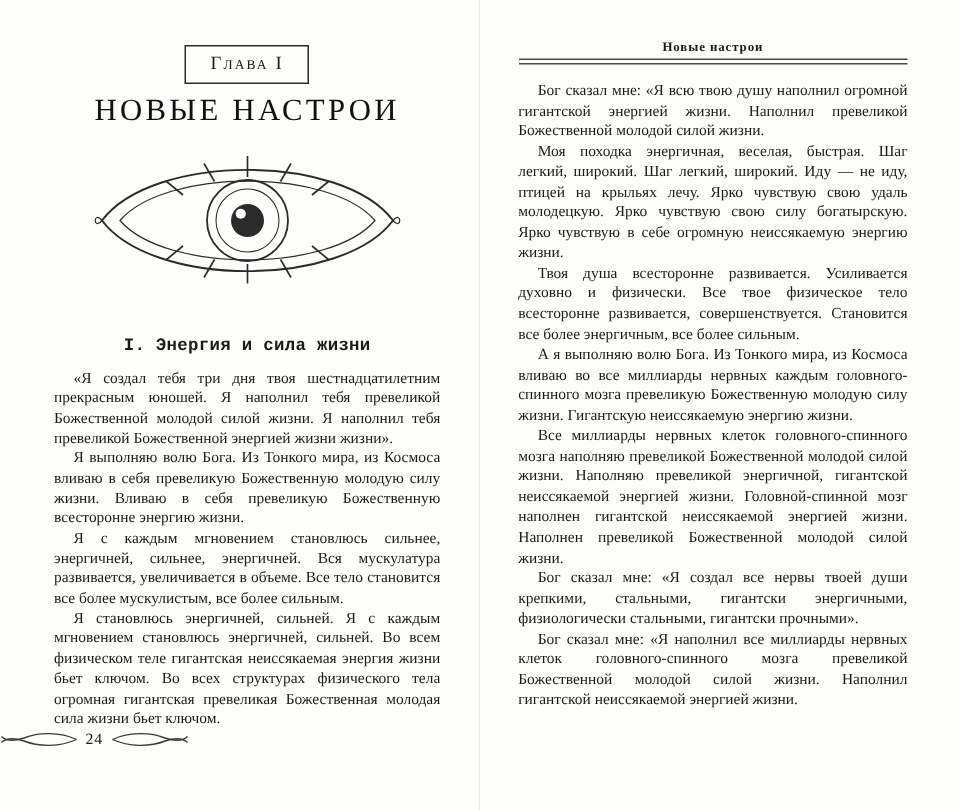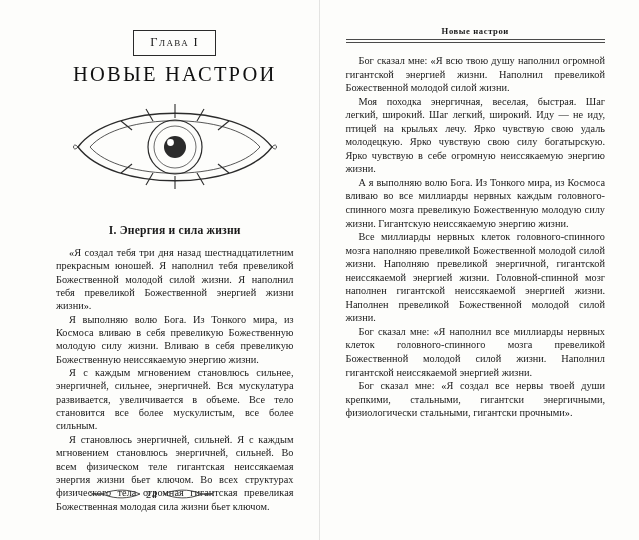--- a/index.html
+++ b/index.html
@@ -21,21 +21,21 @@
     background: #fdfdfb;
     display: flex;
   }
   .page {
     position: relative;
     box-sizing: border-box;
     width: 319.5px;
     height: 516px;
   }
   .page-left {
-    padding: 26px 26px 0 56px;
+    padding: 26px 26px 0 36px;
   }
   .page-right {
     padding: 26px 34px 0 26px;
   }
 
   
   .chapter-head {
     margin-top: 4px;
     text-align: center;
   }
@@ -65,20 +65,21 @@
   }
   .emblem svg { display: block; }
 
   
   .section-title {
     text-align: center;
     font-size: 11.6px;
     font-weight: bold;
     margin: 18px 0 9px 0;
     letter-spacing: 0.2px;
+    font-family: Liberation Mono, monospace;
   }
 
   
   .body-text p {
     margin: 0;
     text-align: justify;
     text-indent: 13px;
     font-size: 10.3px;
     line-height: 13.35px;
     hyphens: auto;
@@ -103,21 +104,20 @@
     border-bottom: 1px solid #4a4a4a;
     margin: 0 0 11px 0;
   }
 
   
   .folio {
     position: absolute;
     bottom: 14px;
     left: 0;
     right: 16px;
-    text-align: center;
     font-size: 10px;
   }
   .folio-inner {
     display: inline-flex;
     align-items: center;
     justify-content: center;
     gap: 5px;
   }
   .folio-num {
     font-size: 10.5px;
@@ -172,22 +172,22 @@
           <path d="M202,59 C208,52 208,66 202,59" stroke-width="0.8"></path>
         </g>
         <circle cx="105" cy="59" r="11" fill="#2b2b2b"></circle>
         <circle cx="100.5" cy="54.5" r="3.4" fill="#ffffff"></circle>
       </svg>
     </div>
 
     <div class="section-title">I. Энергия и сила жизни</div>
 
     <div class="body-text">
-      <p>«Я создал тебя три дня назад шестнадцатилетним прекрасным юношей. Я наполнил тебя превеликой Божественной молодой силой жизни. Я наполнил тебя превеликой Божественной энергией жизни жизни».</p>
-      <p>Я выполняю волю Бога. Из Тонкого мира, из Космоса вливаю в себя превеликую Божественную молодую силу жизни. Вливаю в себя превеликую Божественную неиссякаемую энергию жизни.</p>
+      <p>«Я создал тебя три дня твоя шестнадцатилетним прекрасным юношей. Я наполнил тебя превеликой Божественной молодой силой жизни. Я наполнил тебя превеликой Божественной энергией жизни жизни».</p>
+      <p>Я выполняю волю Бога. Из Тонкого мира, из Космоса вливаю в себя превеликую Божественную молодую силу жизни. Вливаю в себя превеликую Божественную всесторонне энергию жизни.</p>
       <p>Я с каждым мгновением становлюсь сильнее, энергичней, сильнее, энергичней. Вся мускулатура развивается, увеличивается в объеме. Все тело становится все более мускулистым, все более сильным.</p>
       <p>Я становлюсь энергичней, сильней. Я с каждым мгновением становлюсь энергичней, сильней. Во всем физическом теле гигантская неиссякаемая энергия жизни бьет ключом. Во всех структурах физического тела огромная гигантская превеликая Божественная молодая сила жизни бьет ключом.</p>
     </div>
 
     <div class="folio">
       <span class="folio-inner">
         <svg class="swirl" width="52" height="12" viewBox="0 0 52 12" xmlns="http://www.w3.org/2000/svg">
           <g fill="none" stroke="#3a3a3a" stroke-width="0.9">
             <path d="M51,6 C40,1 26,1 16,5 C10,7 4,7 1,4"></path>
             <path d="M51,6 C40,11 26,11 16,7 C10,5 4,5 1,8"></path>
@@ -207,21 +207,22 @@
   <div class="spread-gutter"></div>
 
   <div class="page page-right">
 
     <div class="running-head">Новые настрои</div>
     <div class="rule-double"></div>
 
     <div class="body-text">
       <p>Бог сказал мне: «Я всю твою душу наполнил огромной гигантской энергией жизни. Наполнил превеликой Божественной молодой силой жизни.</p>
       <p>Моя походка энергичная, веселая, быстрая. Шаг легкий, широкий. Шаг легкий, широкий. Иду — не иду, птицей на крыльях лечу. Ярко чувствую свою удаль молодецкую. Ярко чувствую свою силу богатырскую. Ярко чувствую в себе огромную неиссякаемую энергию жизни.</p>
+      <p>Твоя душа всесторонне развивается. Усиливается духовно и физически. Все твое физическое тело всесторонне развивается, совершенствуется. Становится все более энергичным, все более сильным.</p>
       <p>А я выполняю волю Бога. Из Тонкого мира, из Космоса вливаю во все миллиарды нервных каждым головного-спинного мозга превеликую Божественную молодую силу жизни. Гигантскую неиссякаемую энергию жизни.</p>
       <p>Все миллиарды нервных клеток головного-спинного мозга наполняю превеликой Божественной молодой силой жизни. Наполняю превеликой энергичной, гигантской неиссякаемой энергией жизни. Головной-спинной мозг наполнен гигантской неиссякаемой энергией жизни. Наполнен превеликой Божественной молодой силой жизни.</p>
+      <p>Бог сказал мне: «Я создал все нервы твоей души крепкими, стальными, гигантски энергичными, физиологически стальными, гигантски прочными».</p>
       <p>Бог сказал мне: «Я наполнил все миллиарды нервных клеток головного-спинного мозга превеликой Божественной молодой силой жизни. Наполнил гигантской неиссякаемой энергией жизни.</p>
-      <p>Бог сказал мне: «Я создал все нервы твоей души крепкими, стальными, гигантски энергичными, физиологически стальными, гигантски прочными».</p>
     </div>
 
   </div>
 
 </div>
 
 </body></html>

